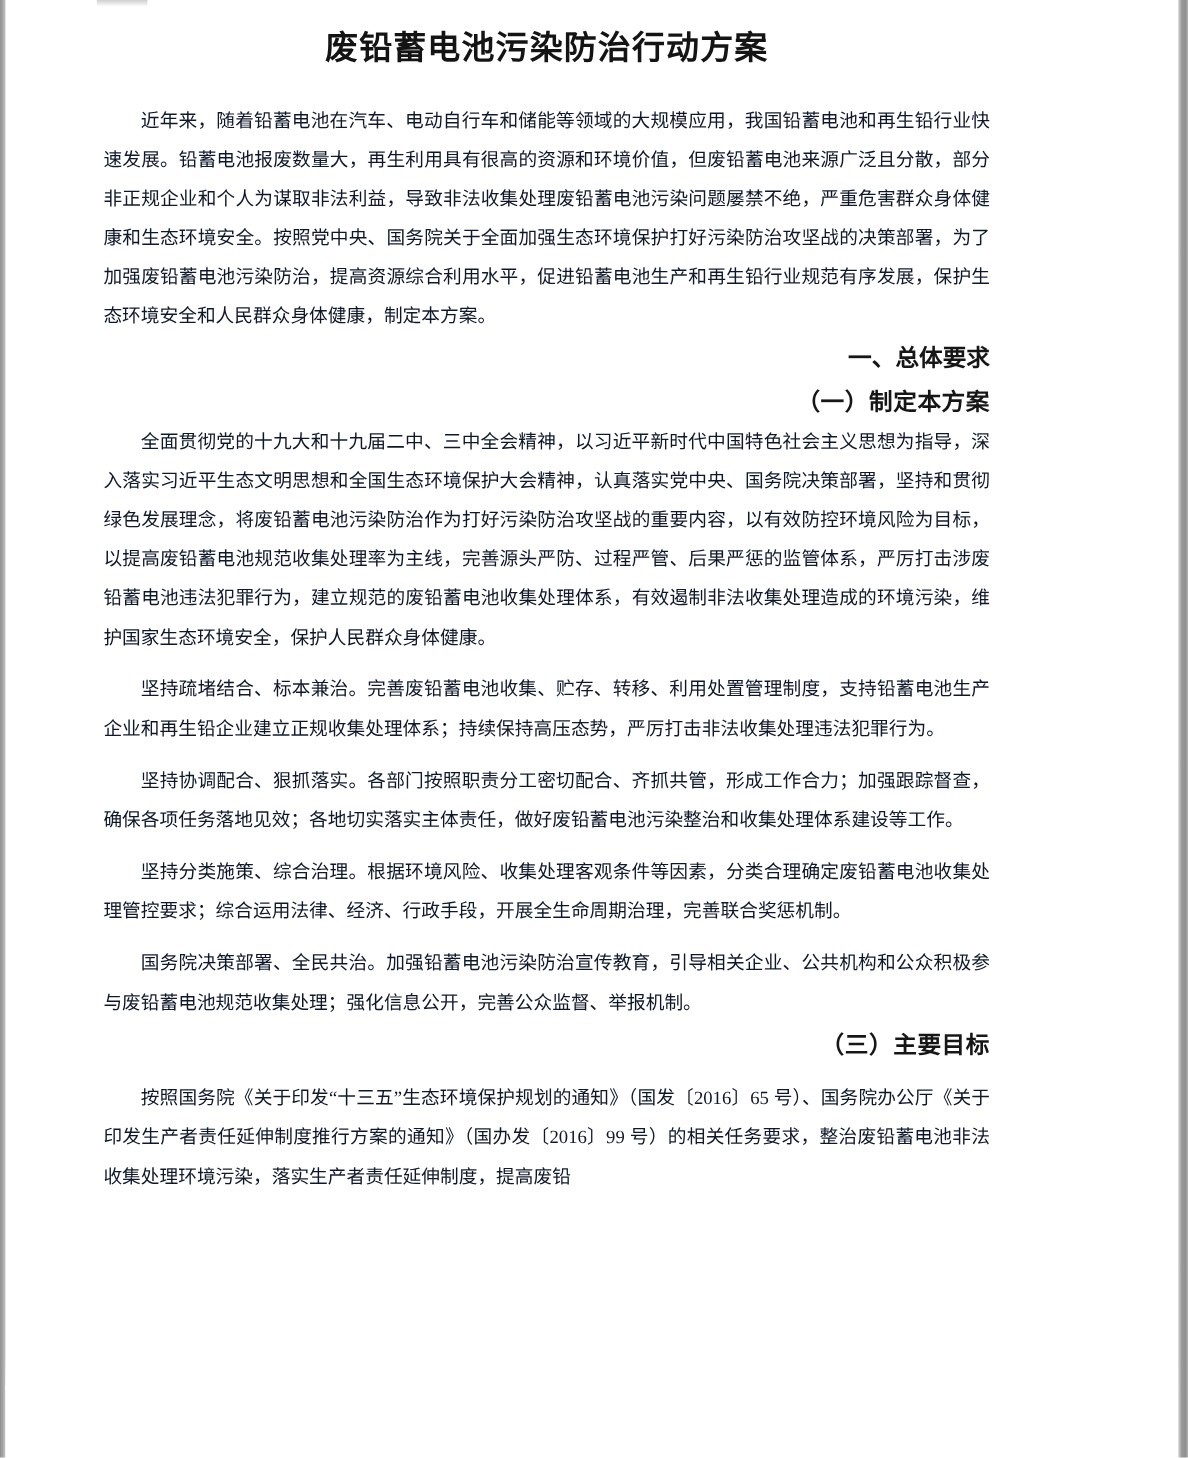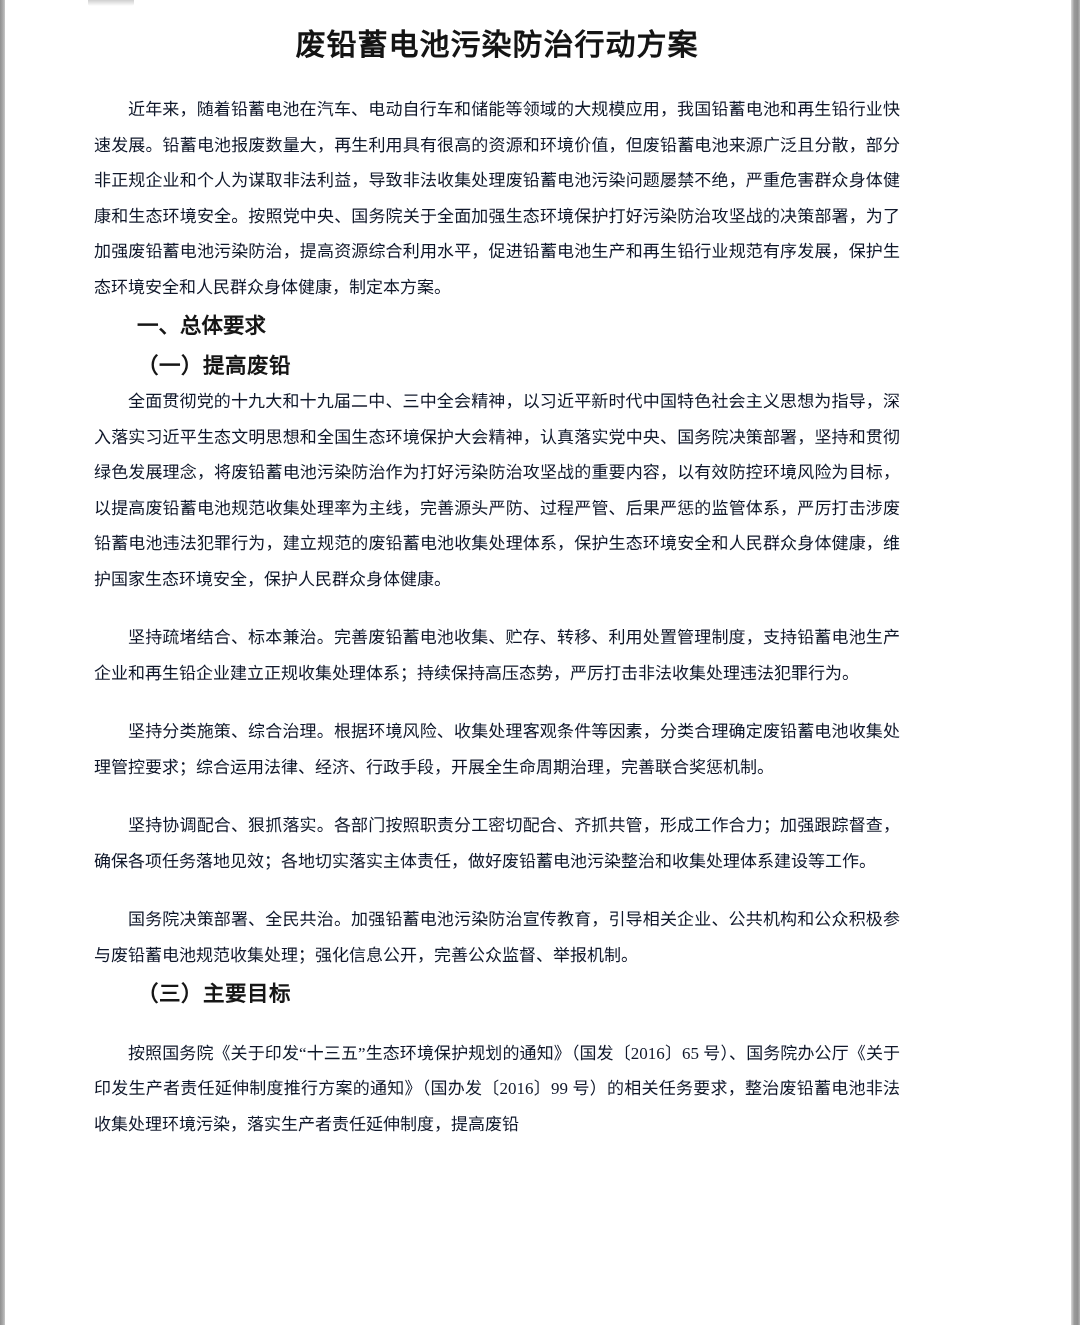--- a/index.html
+++ b/index.html
@@ -59,30 +59,31 @@
 
   .para {
     font-size: 17px;
     line-height: 35.5px;
     text-align: justify;
     text-justify: inter-ideograph;
     text-indent: 2em;
     margin: 0;
     color: #0f172a;
   }
-  .para.spaced { margin-top: 23px; }
+  .para.spaced { margin-top: 12px; }
 
   .sec-heading, .sub-heading {
     font-family: "Liberation Sans", "DejaVu Sans", sans-serif;
     font-weight: 700;
     font-size: 21.5px;
     line-height: 35.5px;
     color: #161616;
     text-indent: 2em;
     margin: 4px 0 0 0;
+    text-align: right;
   }
   .sub-heading { letter-spacing: 0.5px; }
 
   
   .bottom-fade {
     position: absolute;
     left: 5px; right: 9px;
     top: 1234px;
     height: 30px;
     background: linear-gradient(to bottom, rgba(255,255,255,0), rgba(255,255,255,0.92) 65%, #ffffff);
@@ -105,30 +106,30 @@
 <div class="top-mark"></div>
 
 <div class="page">
 
   <h1 class="doc-title">废铅蓄电池污染防治行动方案</h1>
 
   <p class="para">近年来，随着铅蓄电池在汽车、电动自行车和储能等领域的大规模应用，我国铅蓄电池和再生铅行业快速发展。铅蓄电池报废数量大，再生利用具有很高的资源和环境价值，但废铅蓄电池来源广泛且分散，部分非正规企业和个人为谋取非法利益，导致非法收集处理废铅蓄电池污染问题屡禁不绝，严重危害群众身体健康和生态环境安全。按照党中央、国务院关于全面加强生态环境保护打好污染防治攻坚战的决策部署，为了加强废铅蓄电池污染防治，提高资源综合利用水平，促进铅蓄电池生产和再生铅行业规范有序发展，保护生态环境安全和人民群众身体健康，制定本方案。</p>
 
   <h2 class="sec-heading">一、总体要求</h2>
 
-  <h3 class="sub-heading">（一）提高废铅</h3>
+  <h3 class="sub-heading">（一）制定本方案</h3>
 
-  <p class="para">全面贯彻党的十九大和十九届二中、三中全会精神，以习近平新时代中国特色社会主义思想为指导，深入落实习近平生态文明思想和全国生态环境保护大会精神，认真落实党中央、国务院决策部署，坚持和贯彻绿色发展理念，将废铅蓄电池污染防治作为打好污染防治攻坚战的重要内容，以有效防控环境风险为目标，以提高废铅蓄电池规范收集处理率为主线，完善源头严防、过程严管、后果严惩的监管体系，严厉打击涉废铅蓄电池违法犯罪行为，建立规范的废铅蓄电池收集处理体系，保护生态环境安全和人民群众身体健康，维护国家生态环境安全，保护人民群众身体健康。</p>
+  <p class="para">全面贯彻党的十九大和十九届二中、三中全会精神，以习近平新时代中国特色社会主义思想为指导，深入落实习近平生态文明思想和全国生态环境保护大会精神，认真落实党中央、国务院决策部署，坚持和贯彻绿色发展理念，将废铅蓄电池污染防治作为打好污染防治攻坚战的重要内容，以有效防控环境风险为目标，以提高废铅蓄电池规范收集处理率为主线，完善源头严防、过程严管、后果严惩的监管体系，严厉打击涉废铅蓄电池违法犯罪行为，建立规范的废铅蓄电池收集处理体系，有效遏制非法收集处理造成的环境污染，维护国家生态环境安全，保护人民群众身体健康。</p>
 
 
   <p class="para spaced">坚持疏堵结合、标本兼治。完善废铅蓄电池收集、贮存、转移、利用处置管理制度，支持铅蓄电池生产企业和再生铅企业建立正规收集处理体系；持续保持高压态势，严厉打击非法收集处理违法犯罪行为。</p>
 
+  <p class="para spaced">坚持协调配合、狠抓落实。各部门按照职责分工密切配合、齐抓共管，形成工作合力；加强跟踪督查，确保各项任务落地见效；各地切实落实主体责任，做好废铅蓄电池污染整治和收集处理体系建设等工作。</p>
+
   <p class="para spaced">坚持分类施策、综合治理。根据环境风险、收集处理客观条件等因素，分类合理确定废铅蓄电池收集处理管控要求；综合运用法律、经济、行政手段，开展全生命周期治理，完善联合奖惩机制。</p>
-
-  <p class="para spaced">坚持协调配合、狠抓落实。各部门按照职责分工密切配合、齐抓共管，形成工作合力；加强跟踪督查，确保各项任务落地见效；各地切实落实主体责任，做好废铅蓄电池污染整治和收集处理体系建设等工作。</p>
 
   <p class="para spaced">国务院决策部署、全民共治。加强铅蓄电池污染防治宣传教育，引导相关企业、公共机构和公众积极参与废铅蓄电池规范收集处理；强化信息公开，完善公众监督、举报机制。</p>
 
   <h3 class="sub-heading">（三）主要目标</h3>
 
   <p class="para spaced">按照国务院《关于印发“十三五”生态环境保护规划的通知》（国发〔2016〕65 号）、国务院办公厅《关于印发生产者责任延伸制度推行方案的通知》（国办发〔2016〕99 号）的相关任务要求，整治废铅蓄电池非法收集处理环境污染，落实生产者责任延伸制度，提高废铅</p>
 
 </div>
 
 <div class="bottom-fade"></div>

